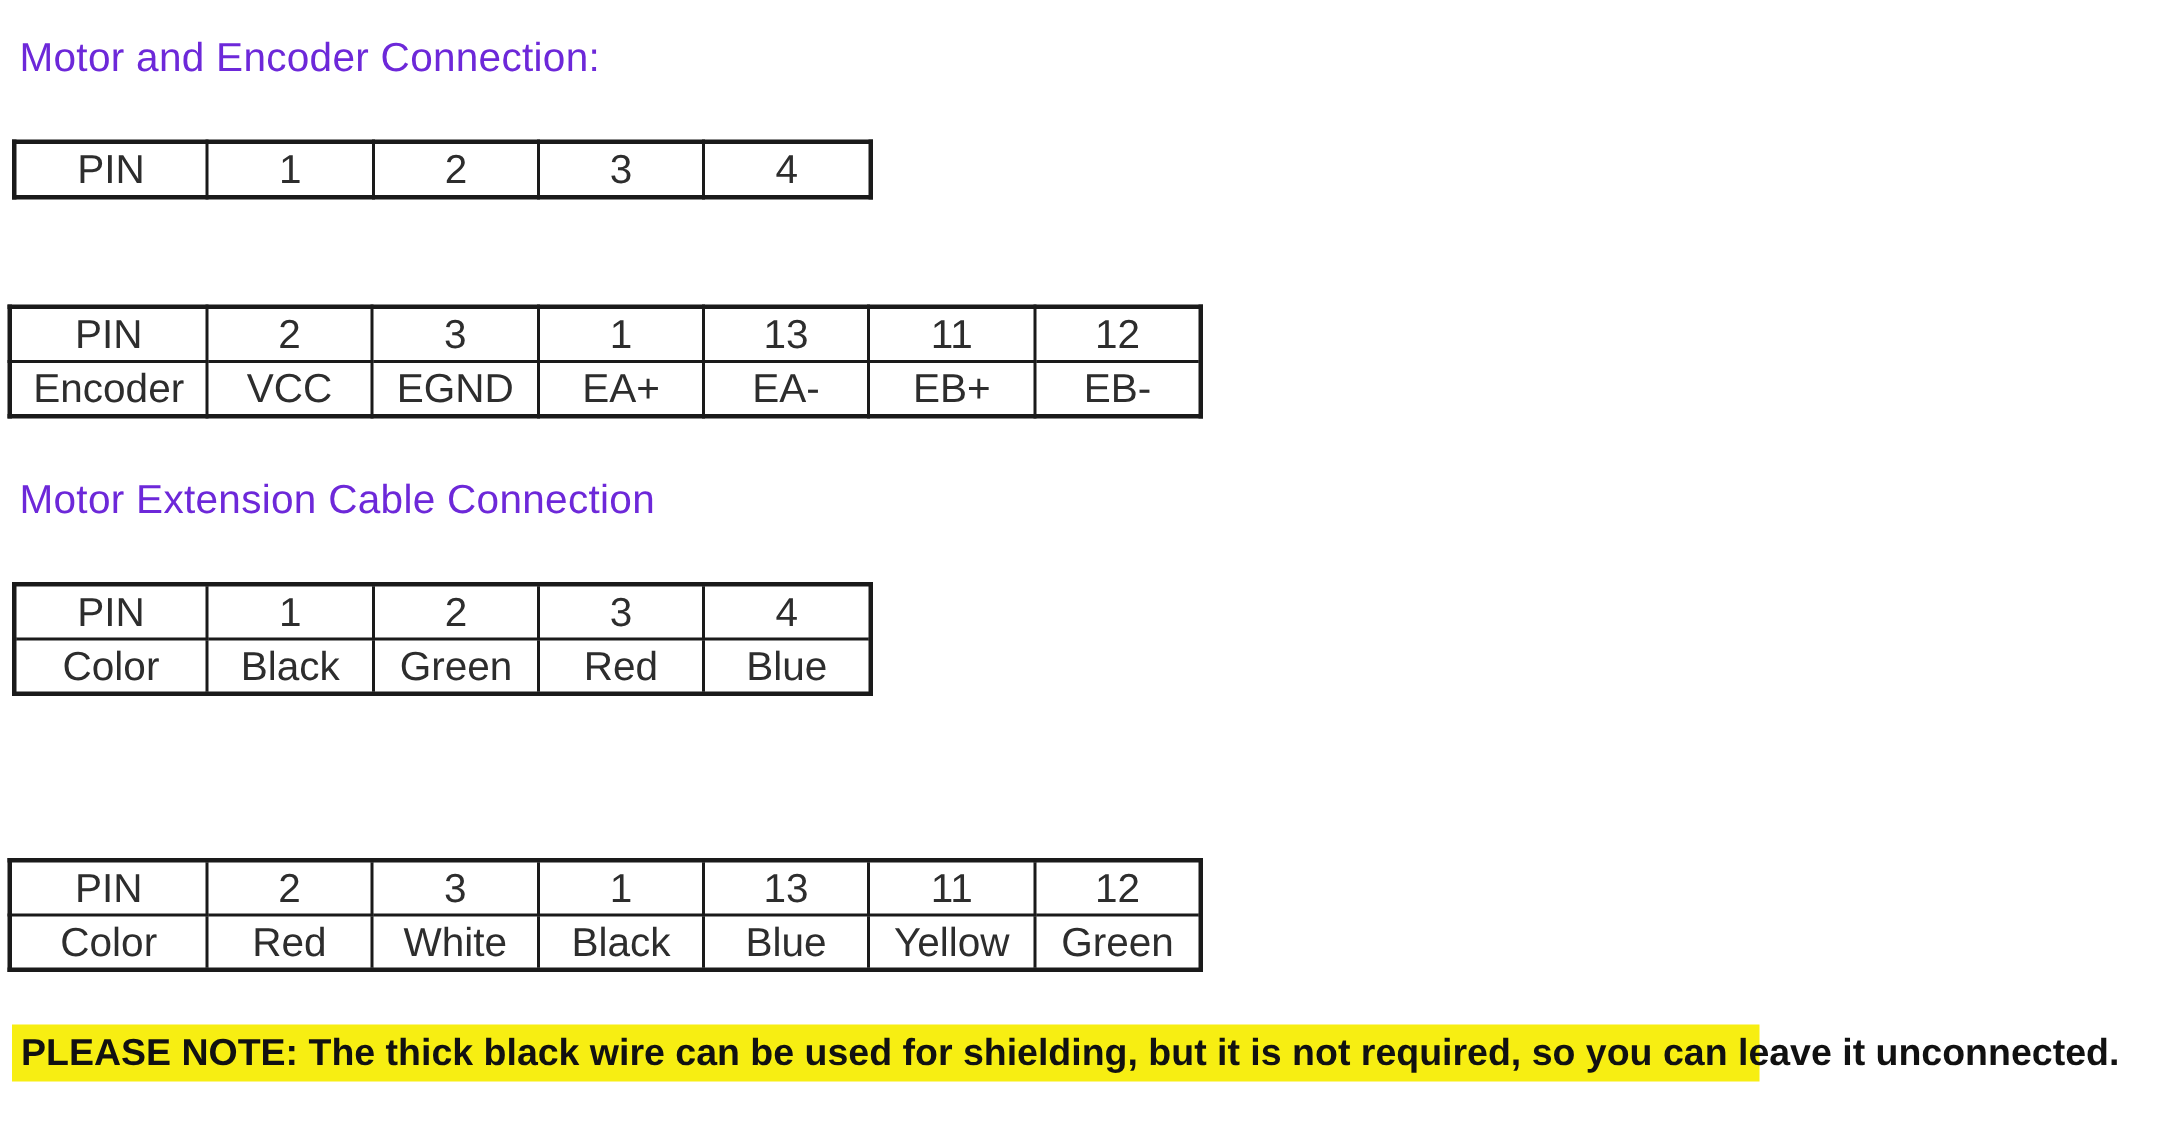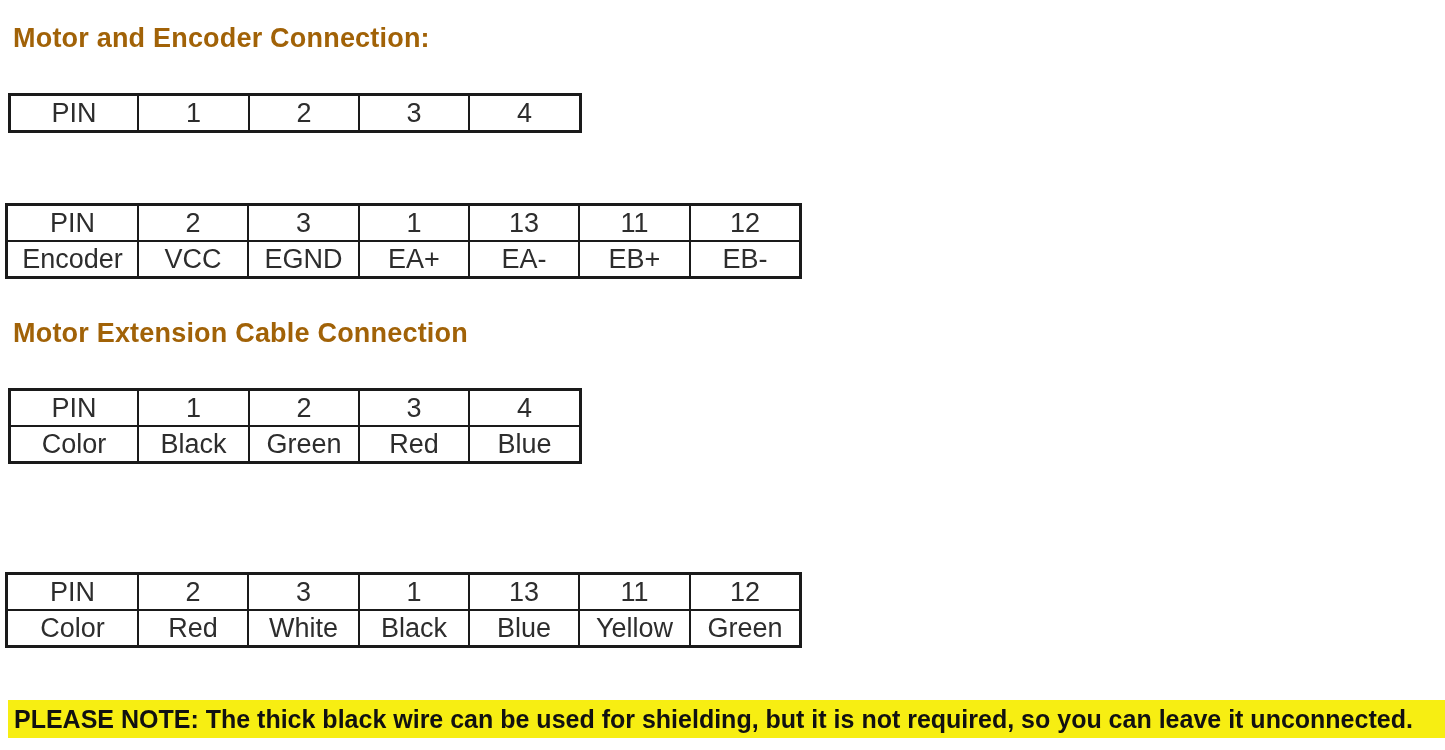--- a/index.html
+++ b/index.html
@@ -11,22 +11,22 @@
     position: relative;
     width: 1445px;
     height: 750px;
     background: #ffffff;
     font-family: "Liberation Sans", sans-serif;
     overflow: hidden;
   }
   .heading {
     position: absolute;
     font-size: 27px;
-    font-weight: bold;
-    color: #a16207;
+    font-weight: normal;
+    color: #6d28d9;
     letter-spacing: 0.2px;
     white-space: nowrap;
   }
   table.pin-table {
     position: absolute;
     border-collapse: collapse;
     table-layout: fixed;
     border: 3px solid #1a1a1a;
   }
   table.pin-table td {
@@ -60,22 +60,22 @@
   #table-motor-ext    { left: 8px;  top: 388px; }
   #table-encoder-ext  { left: 5px;  top: 572px; }
 
   #heading-motor-encoder { left: 13px; top: 23px;  }
   #heading-motor-ext     { left: 13px; top: 318px; }
   #heading-encoder-ext   { left: 11px; top: 503px; }
 
   .note-bar {
     position: absolute;
     left: 8px;
-    top: 700px;
-    width: 1438px;
+    top: 683px;
+    width: 1165px;
     height: 38px;
     background: #f7ee12;
     display: flex;
     align-items: center;
   }
   .note-text {
     font-size: 25px;
     font-weight: bold;
     color: #111111;
     padding-left: 6px;

